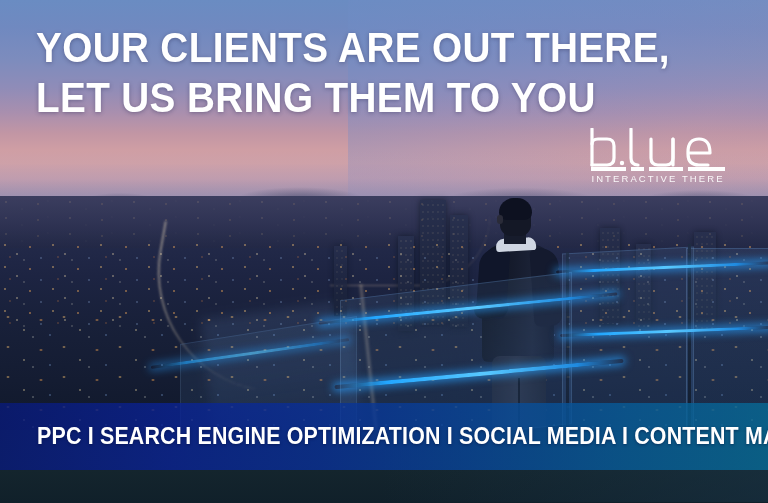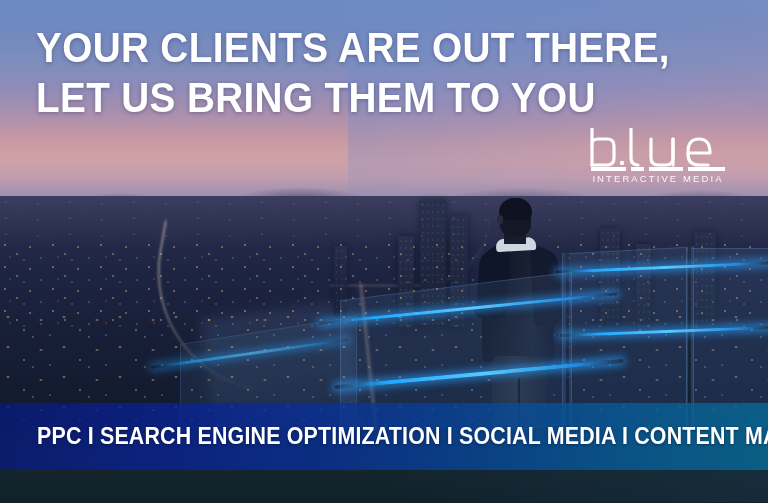--- a/index.html
+++ b/index.html
@@ -462,20 +462,20 @@
 
         <path d="M105 25 L127 25 Q127 11 116 11 Q105 11 105 24 L105 26 Q105 37 116 37 L125 37"></path>
       </svg>
     </div>
     <div class="logo-dashes">
       <i class="dash-a"></i>
         <i class="dash-b"></i>
         <i class="dash-c"></i>
         <i class="dash-d"></i>
     </div>
-    <div class="logo-sub">INTERACTIVE MEDIA</div>
+    <div class="logo-sub">INTERACTIVE THERE</div>
   </div>
 
   <div class="banner">
     <div class="banner-text">PPC I SEARCH ENGINE OPTIMIZATION I SOCIAL MEDIA I CONTENT MARKETING</div>
   </div>
 
 </div>
 
 </body></html>

